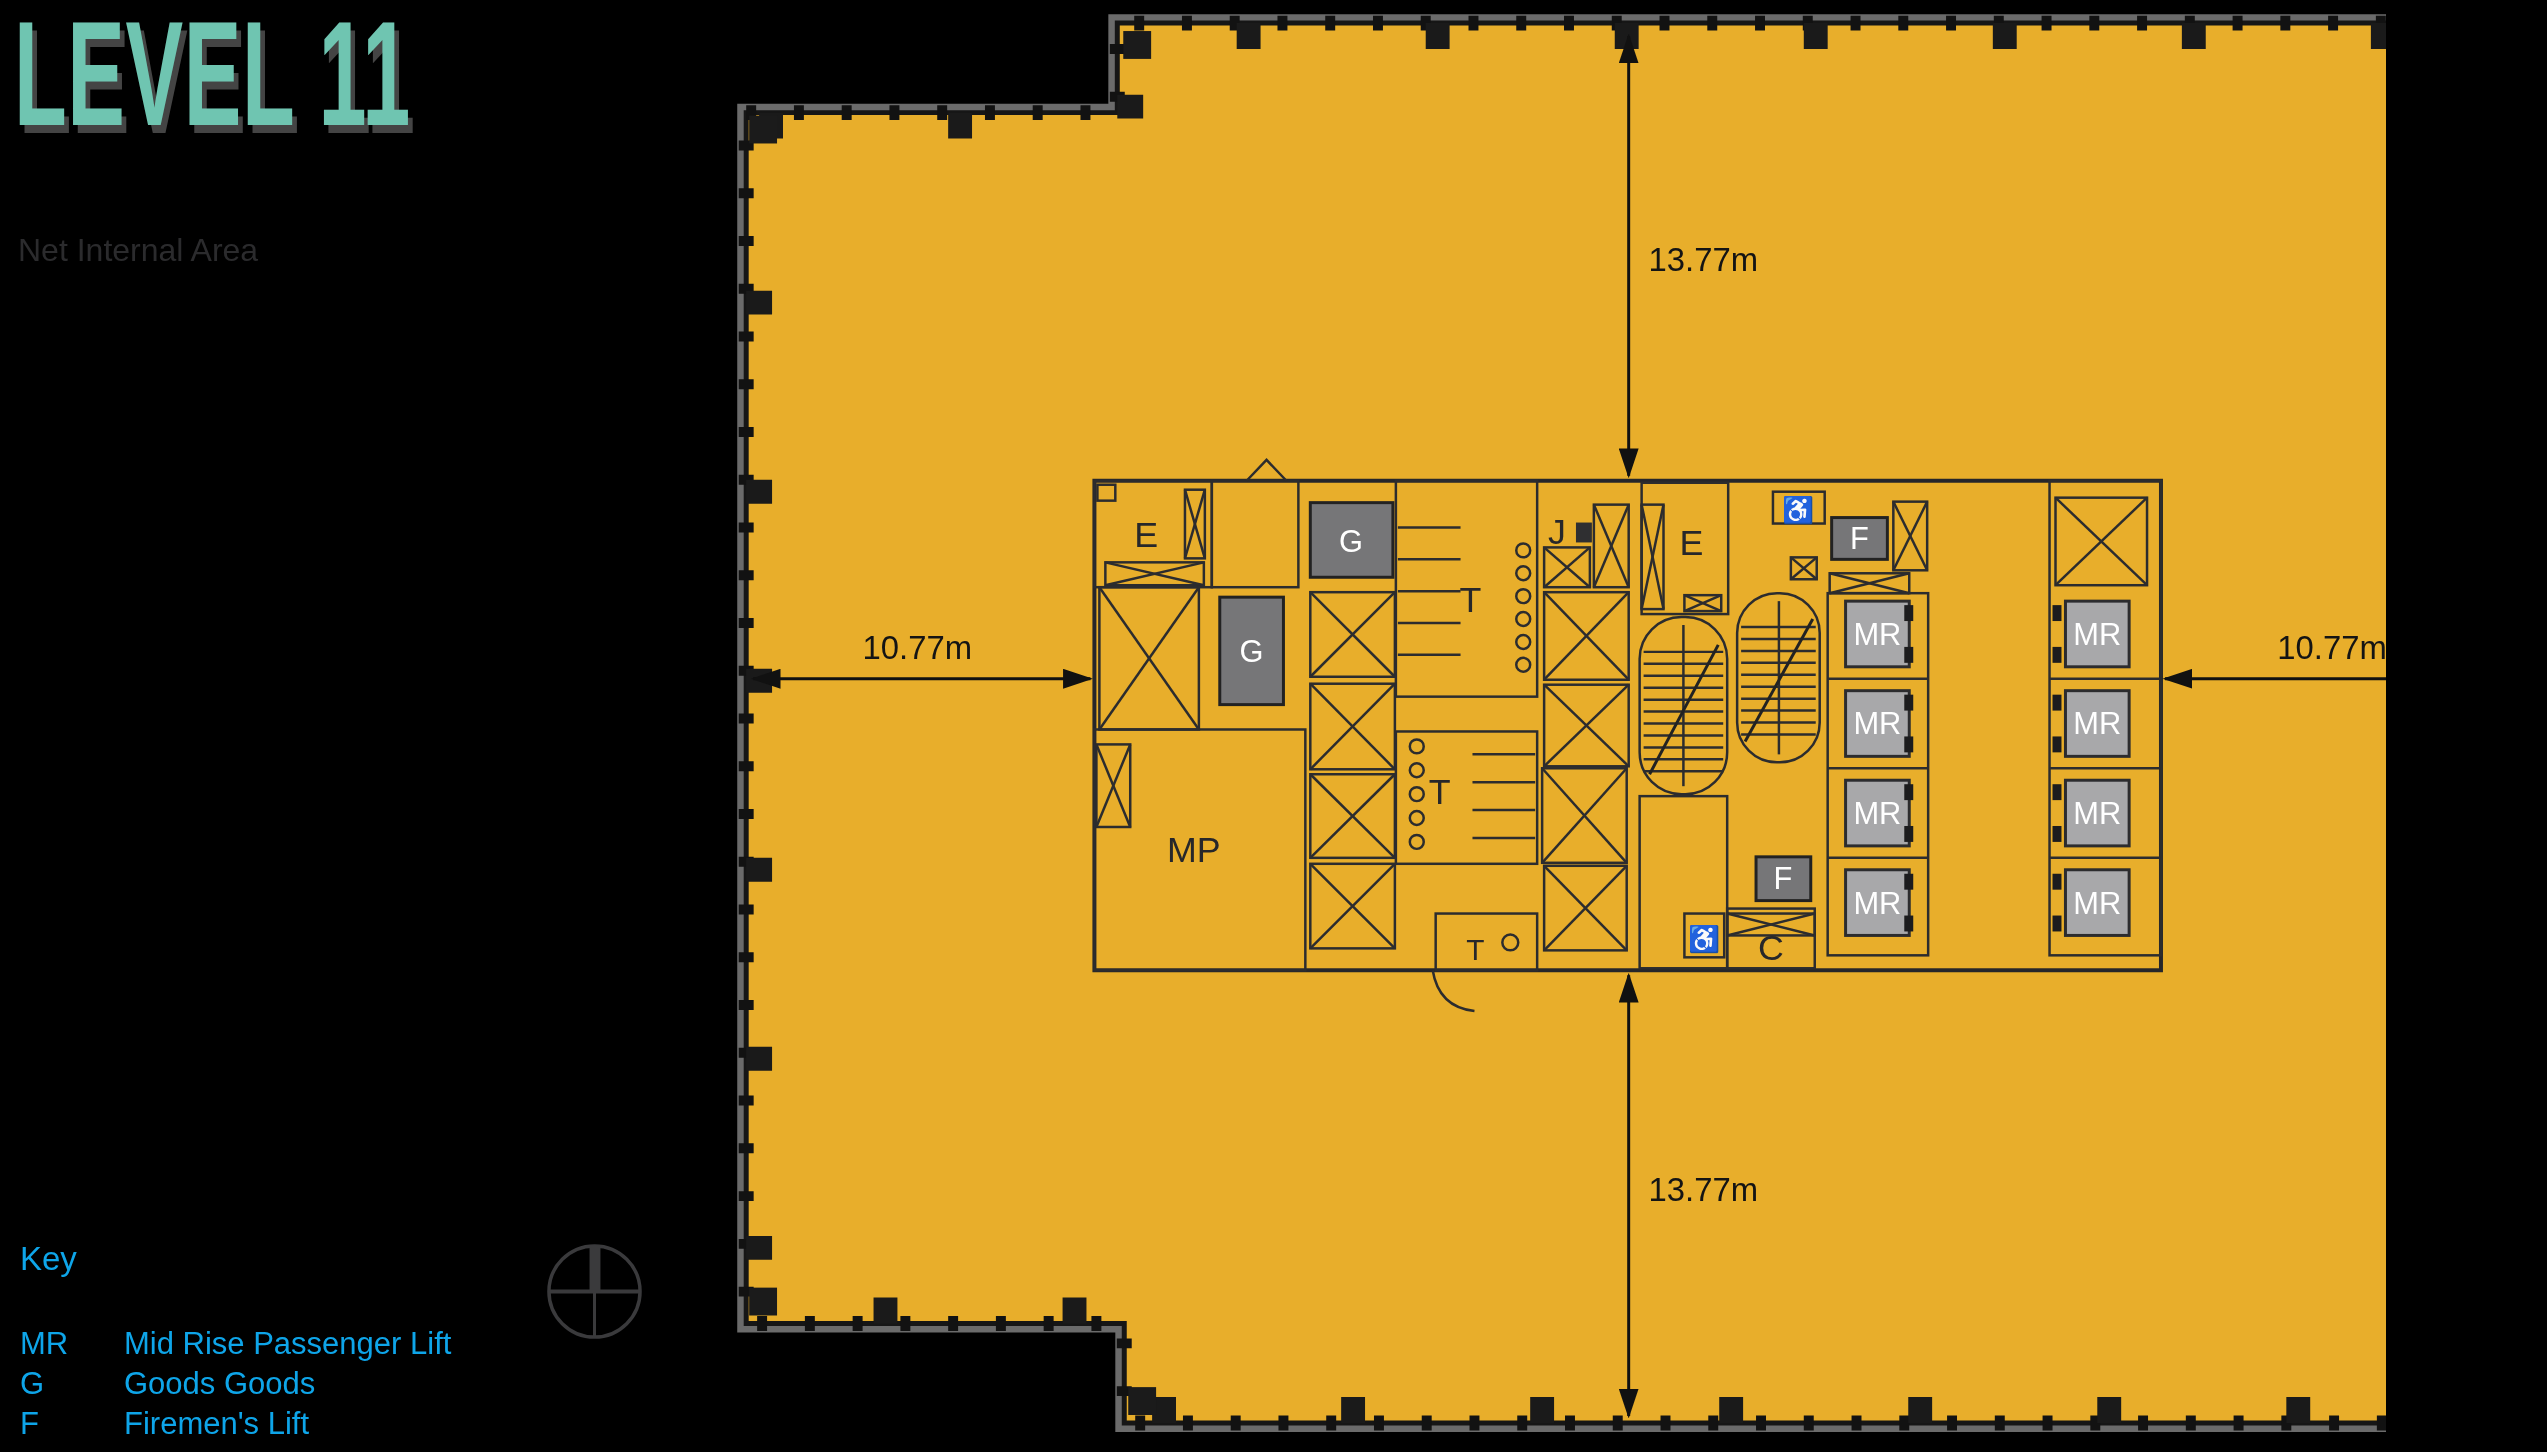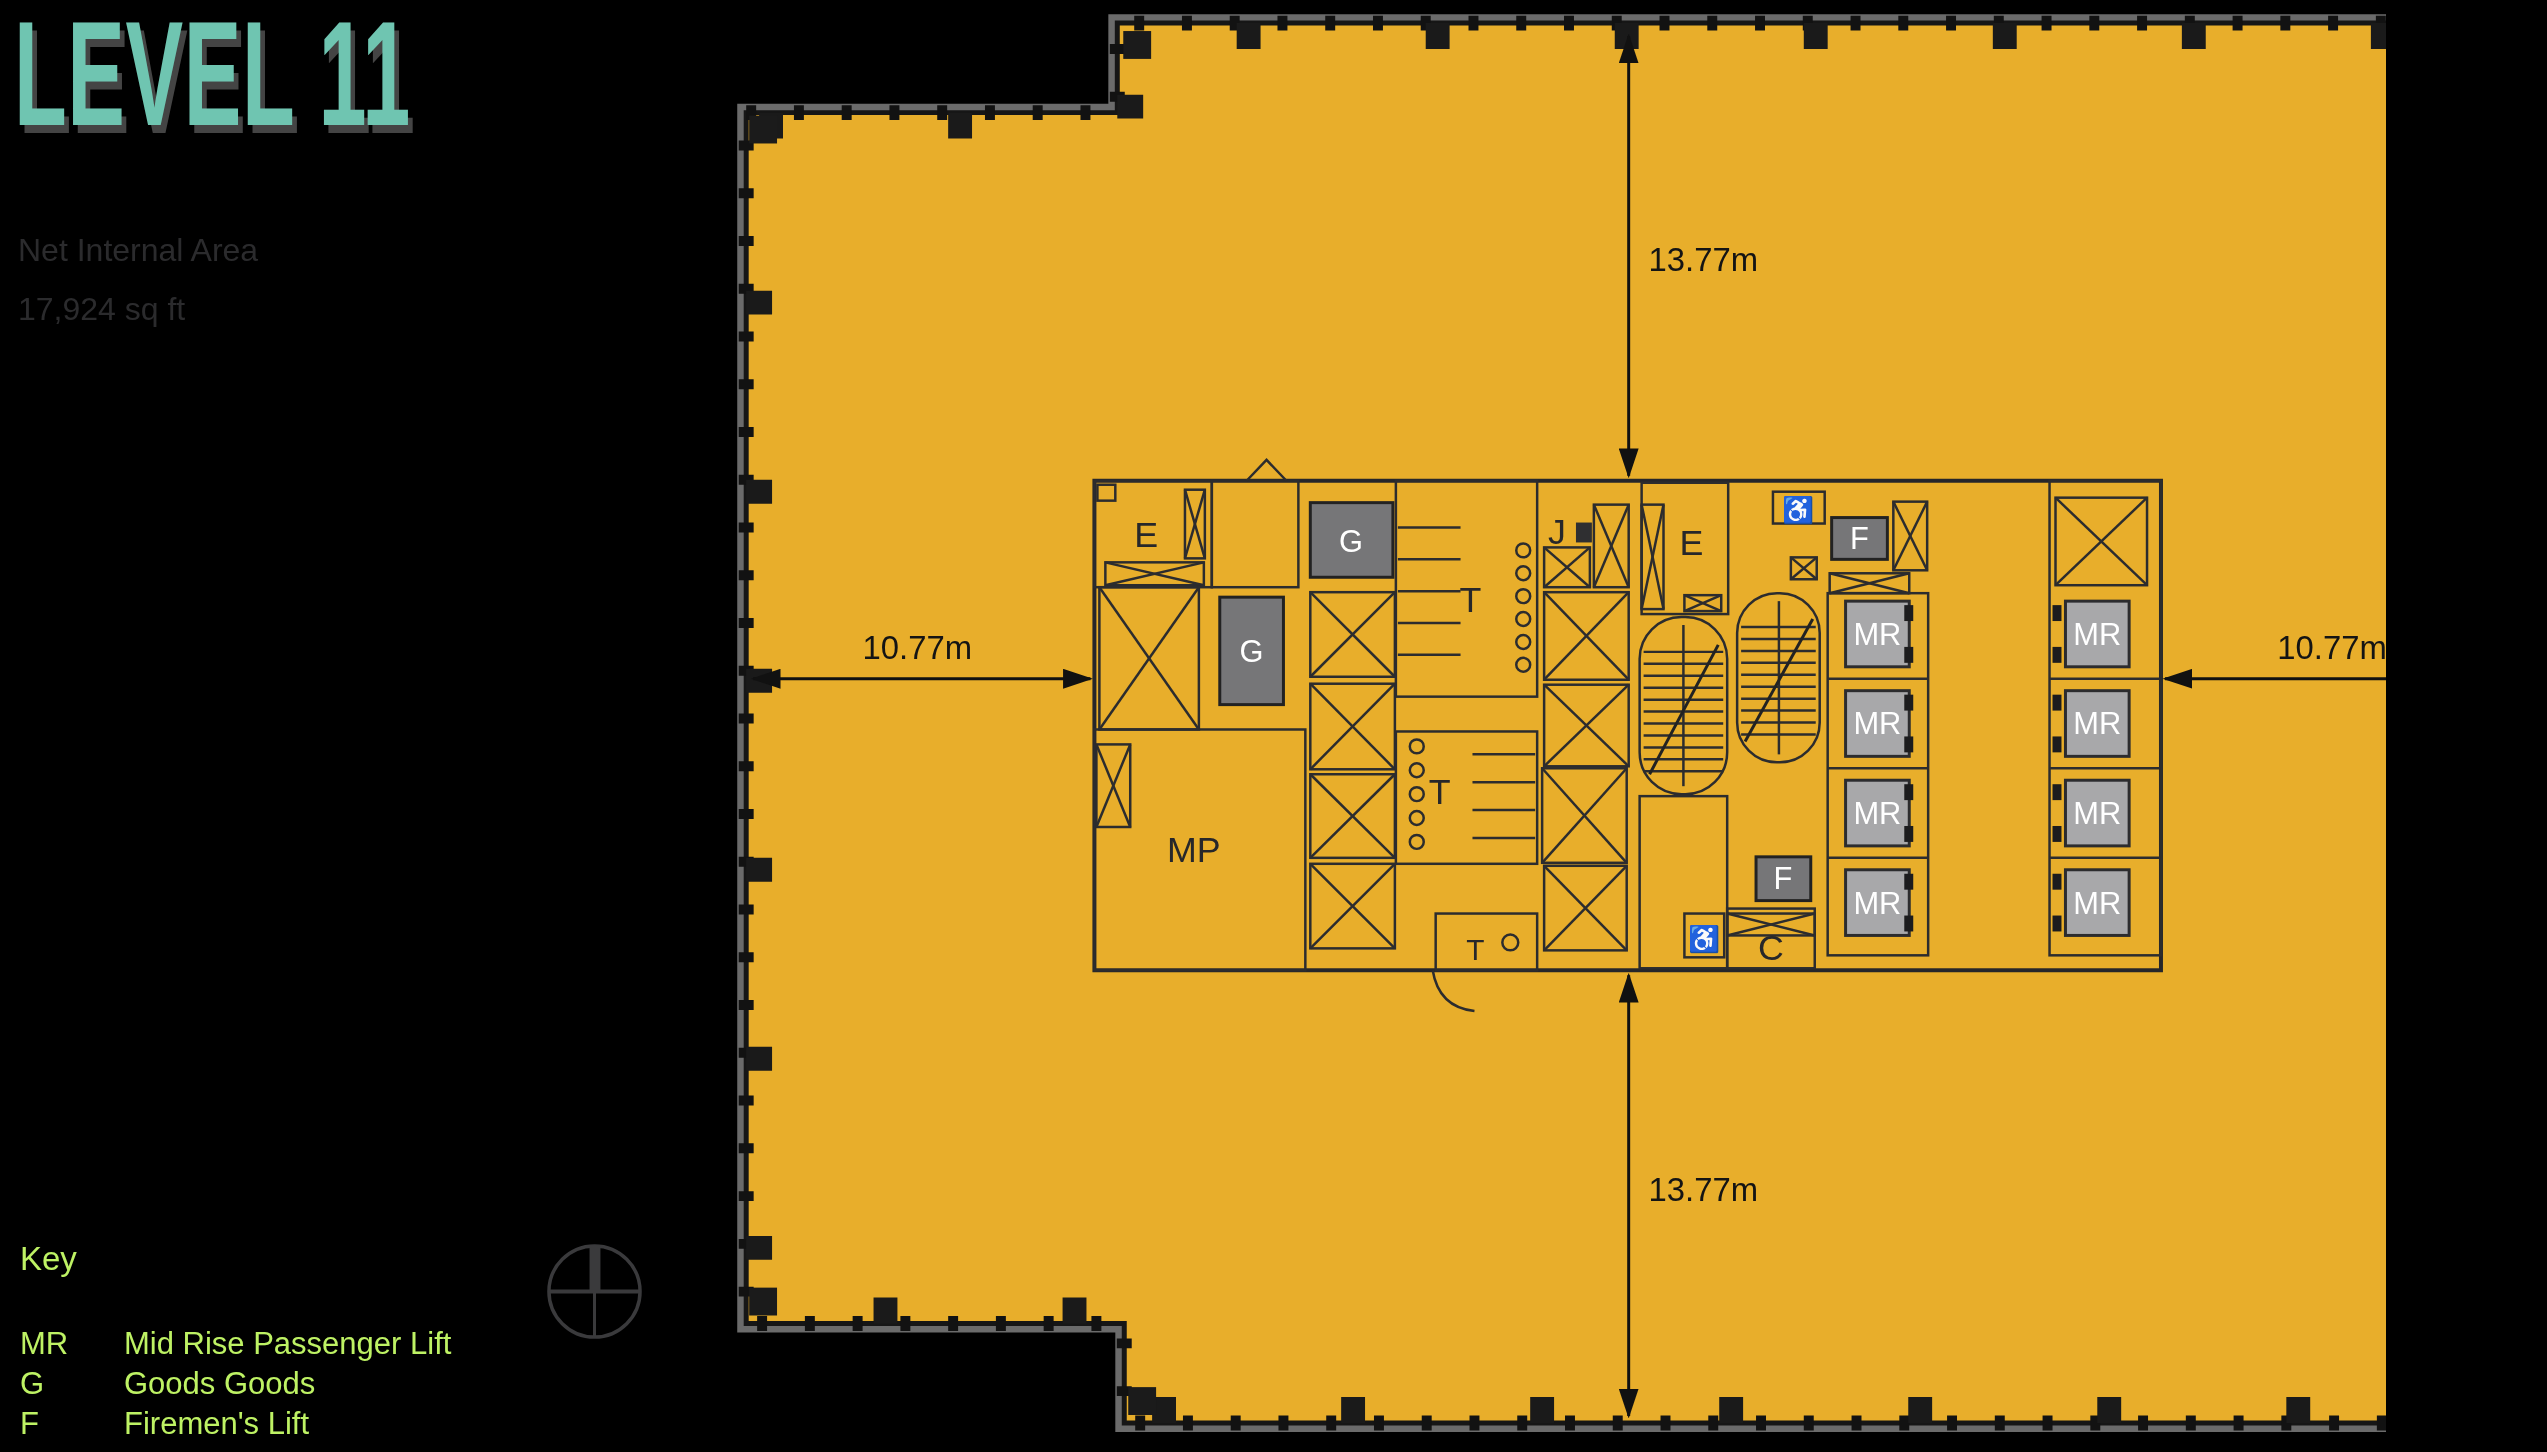--- a/index.html
+++ b/index.html
@@ -2,41 +2,40 @@
 <html><head>
 <meta charset="utf-8">
 <style>
   html,body{margin:0;padding:0;background:#000;}
   .canvas{position:relative;width:2386px;height:1453px;background:#000;overflow:hidden;
           font-family:"Liberation Sans",sans-serif;}
   .title{position:absolute;left:14px;top:-6px;color:#6FC5B1;font-size:149px;font-weight:700;
          letter-spacing:1px;transform:scaleX(.58);transform-origin:top left;white-space:nowrap;
          text-shadow:8px 8px 0 rgba(150,150,150,.45);line-height:159px;}
   .area{position:absolute;left:18px;top:221px;color:#2b2b2d;font-size:32px;line-height:59px;font-weight:500;}
-  .key{position:absolute;left:20px;top:1240px;color:#bef264;font-size:31px;font-weight:500;}
+  .key{position:absolute;left:20px;top:1240px;color:#0ea5e9;font-size:31px;font-weight:500;}
   .key .key-title{font-size:33px;margin-bottom:46px;}
   .key-row{line-height:40px;display:flex;}
   .key-abbr{width:104px;flex:0 0 104px;}
   .north{position:absolute;left:543px;top:1240px;width:103px;height:103px;}
   svg text{font-family:"Liberation Sans",sans-serif;}
   .roomlbl{fill:#27272a;font-size:36px;font-weight:500;}
   .liftlbl{fill:#ffffff;font-size:31px;font-weight:500;}
   .dimlbl{fill:#141414;font-size:33px;font-weight:500;}
   .wall{stroke:#2c2c2e;stroke-width:2.5;fill:none;}
   .wall-thick{stroke:#26262a;stroke-width:4;fill:none;}
 </style>
 </head>
 <body>
 
 <div class="canvas">
 
   <div class="title">LEVEL 11</div>
   <div class="area">
     <div>Net Internal Area</div>
-    <div>17,924 sq ft</div>
   </div>
 
   <div class="key">
     <div class="key-title">Key</div>
     <div class="key-row">
       <span class="key-abbr">MR</span>
       <span>Mid Rise Passenger Lift</span>
     </div>
     <div class="key-row">
       <span class="key-abbr">G</span>

